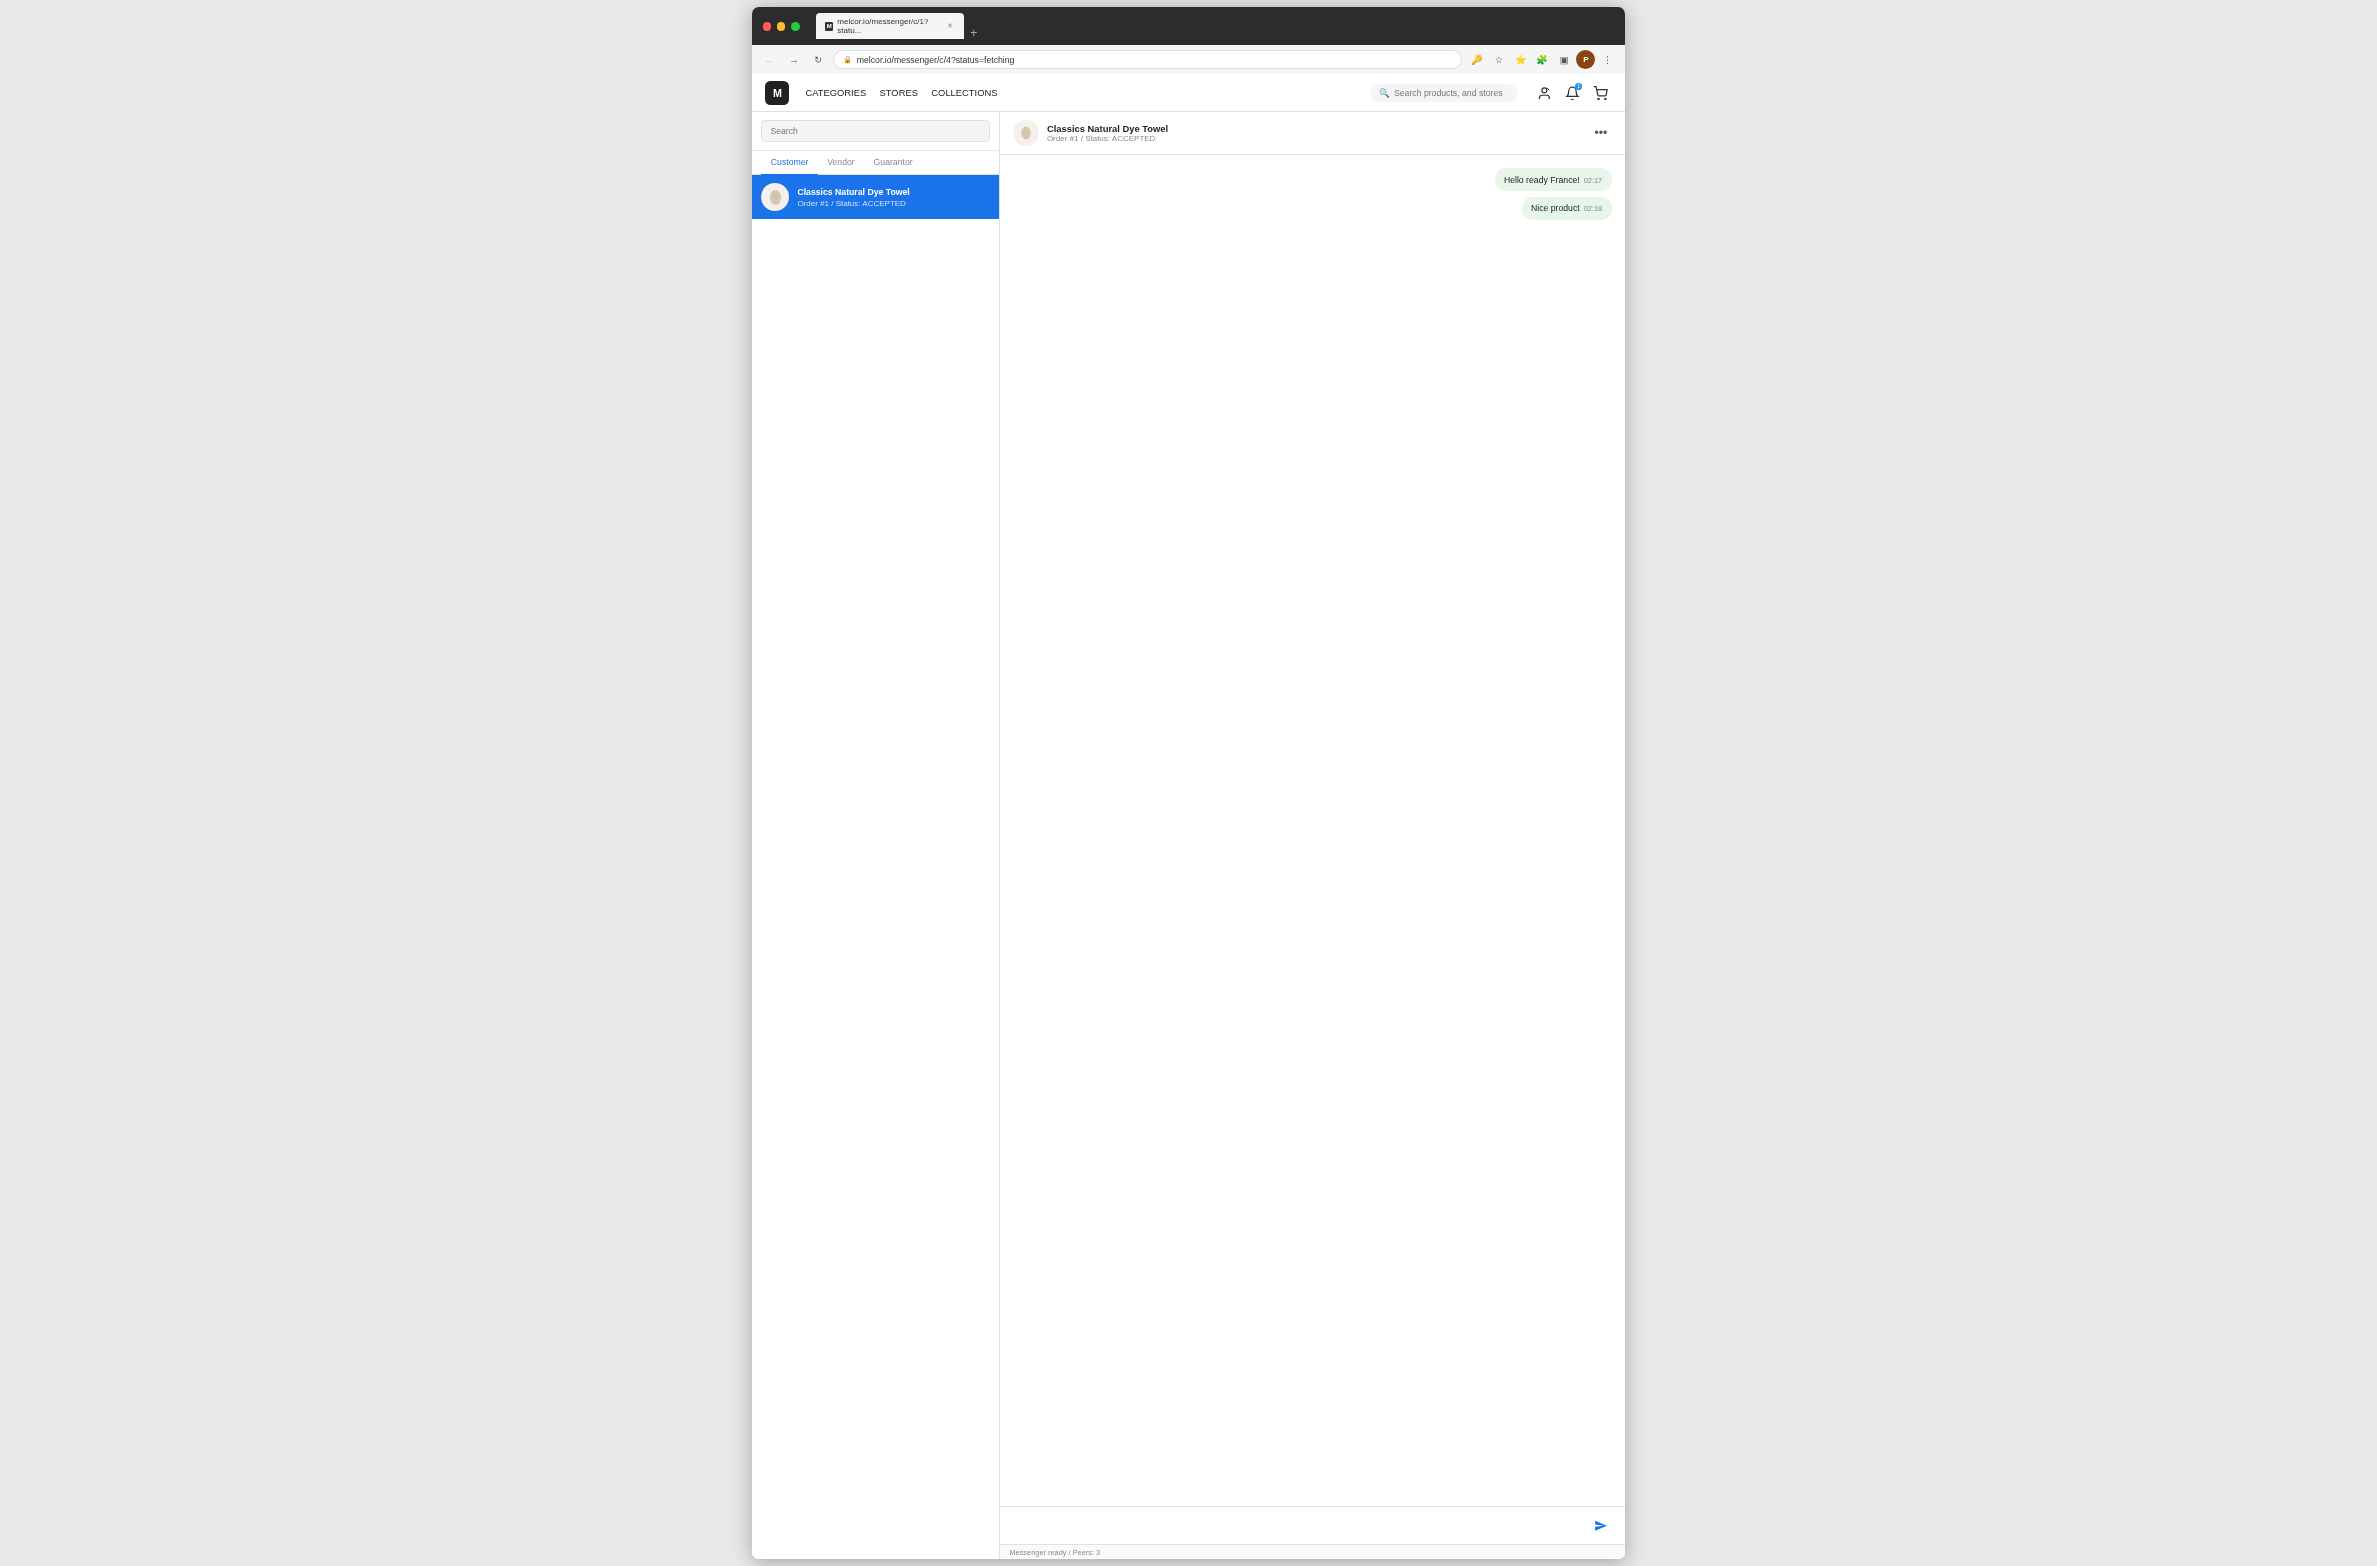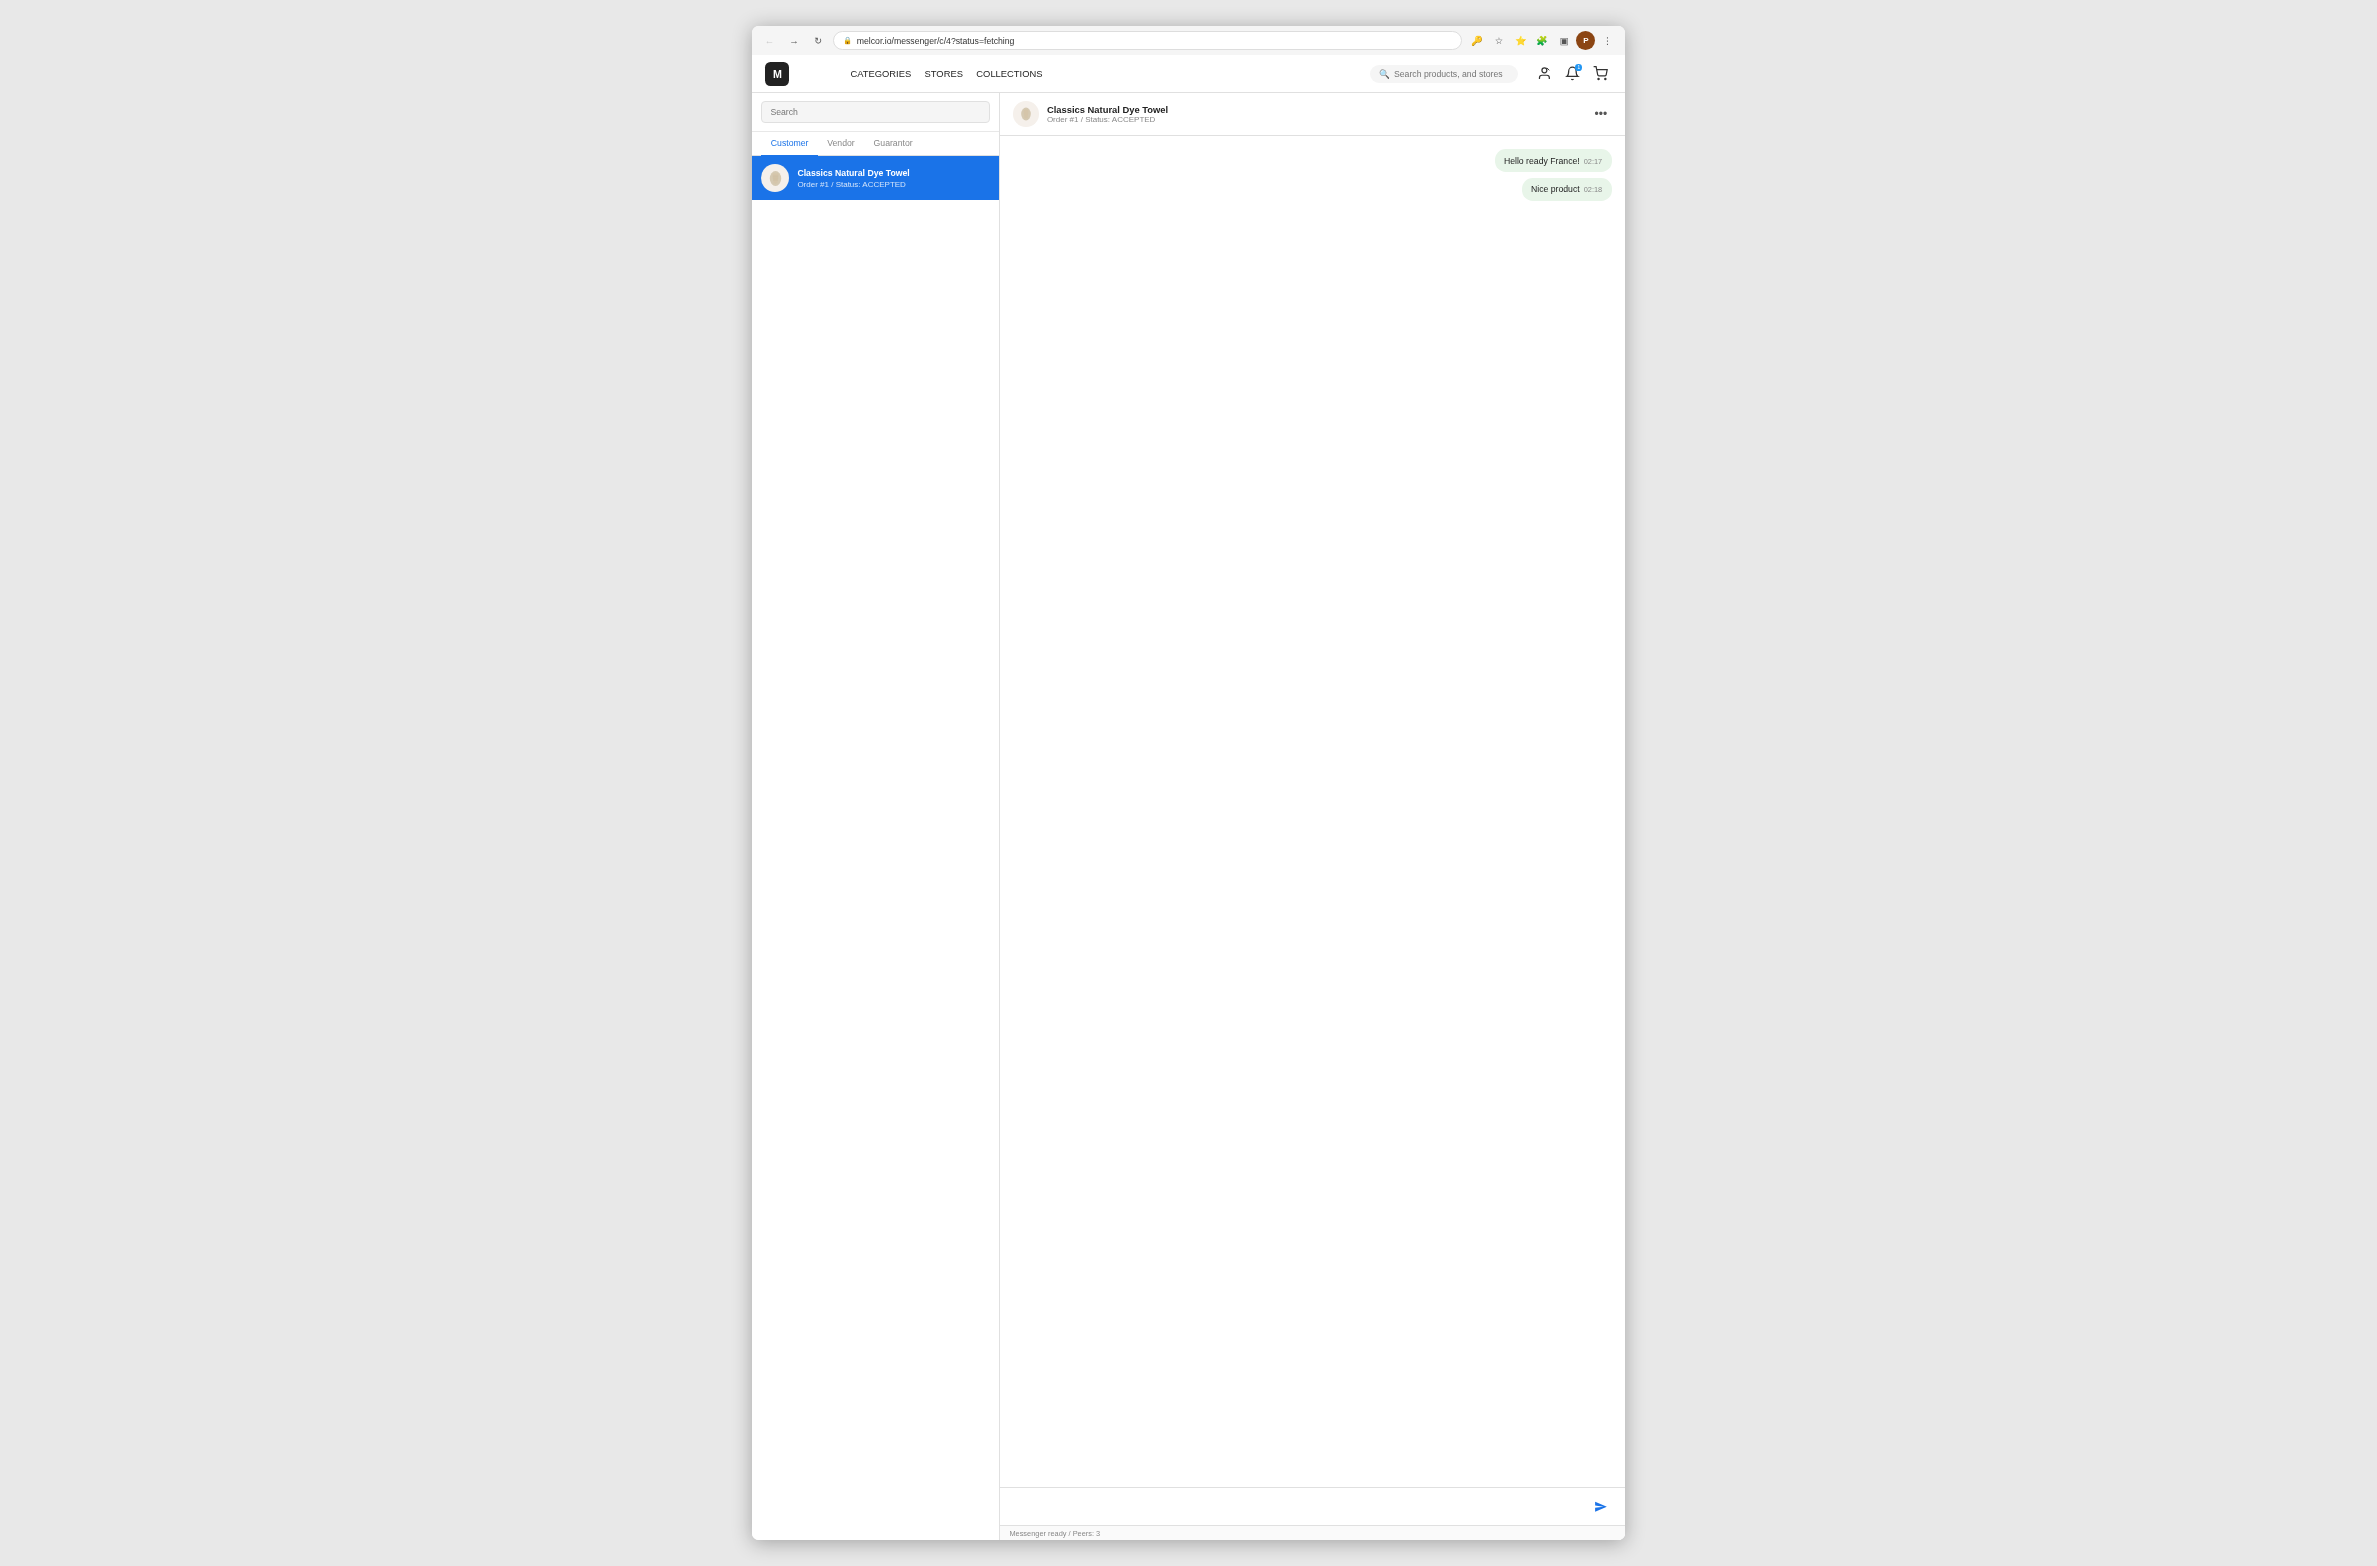--- a/index.html
+++ b/index.html
@@ -134,21 +134,21 @@
     .logo {
       width: 24px; height: 24px;
       background: #222;
       border-radius: 5.4px;
       display: flex; align-items: center; justify-content: center;
       color: #fff; font-weight: bold; font-size: 10.7px;
       flex-shrink: 0;
     }
 
     .nav-links {
-      display: flex; gap: 13.4px; align-items: center; margin-left: 45px;
+      display: flex; gap: 13.4px; align-items: center;
     }
 
     .nav-link {
       font-size: 9.4px; color: #222; text-decoration: none; font-weight: 500; cursor: pointer;
     }
 
     .nav-spacer { flex: 1; }
 
     .search-bar {
       display: flex;
@@ -410,20 +410,35 @@
       width: 100%; height: 100%;
       display: flex; align-items: center; justify-content: center;
       background: #f5f0eb;
     }
   </style>
 </head>
 <body>
 
 <div class="browser-window">
 
+  <div class="browser-titlebar">
+    <div class="browser-controls">
+      <div class="traffic-light red"></div>
+      <div class="traffic-light yellow"></div>
+      <div class="traffic-light green"></div>
+      <div class="tab-bar">
+        <div class="tab active">
+          <div class="tab-favicon">M</div>
+          <span>melcor.io/messenger/c/1?statu...</span>
+          <div class="tab-close">✕</div>
+        </div>
+        <div class="new-tab-btn">+</div>
+      </div>
+    </div>
+  </div>
 
   <div class="browser-toolbar">
     <button class="nav-btn disabled">←</button>
     <button class="nav-btn">→</button>
     <button class="nav-btn">↻</button>
     <div class="address-bar">
       <span class="address-lock">🔒</span>
       <span class="address-text">melcor.io/messenger/c/4?status=fetching</span>
     </div>
     <div class="toolbar-icons">

